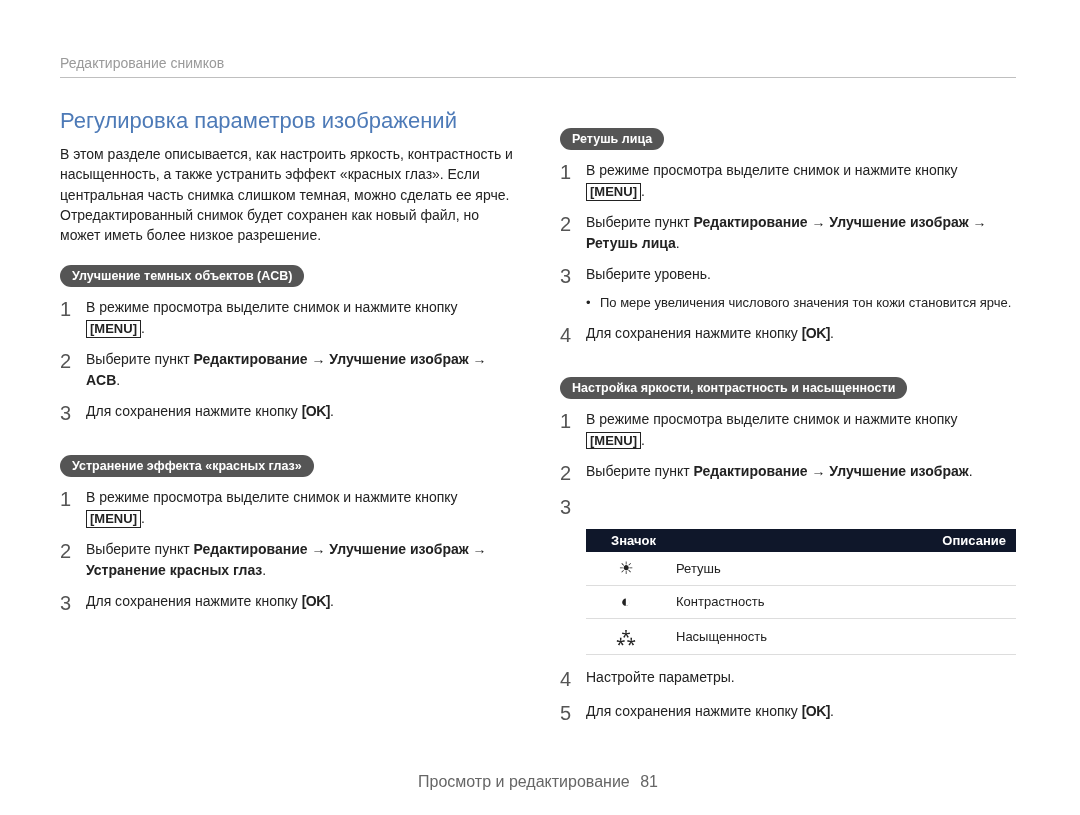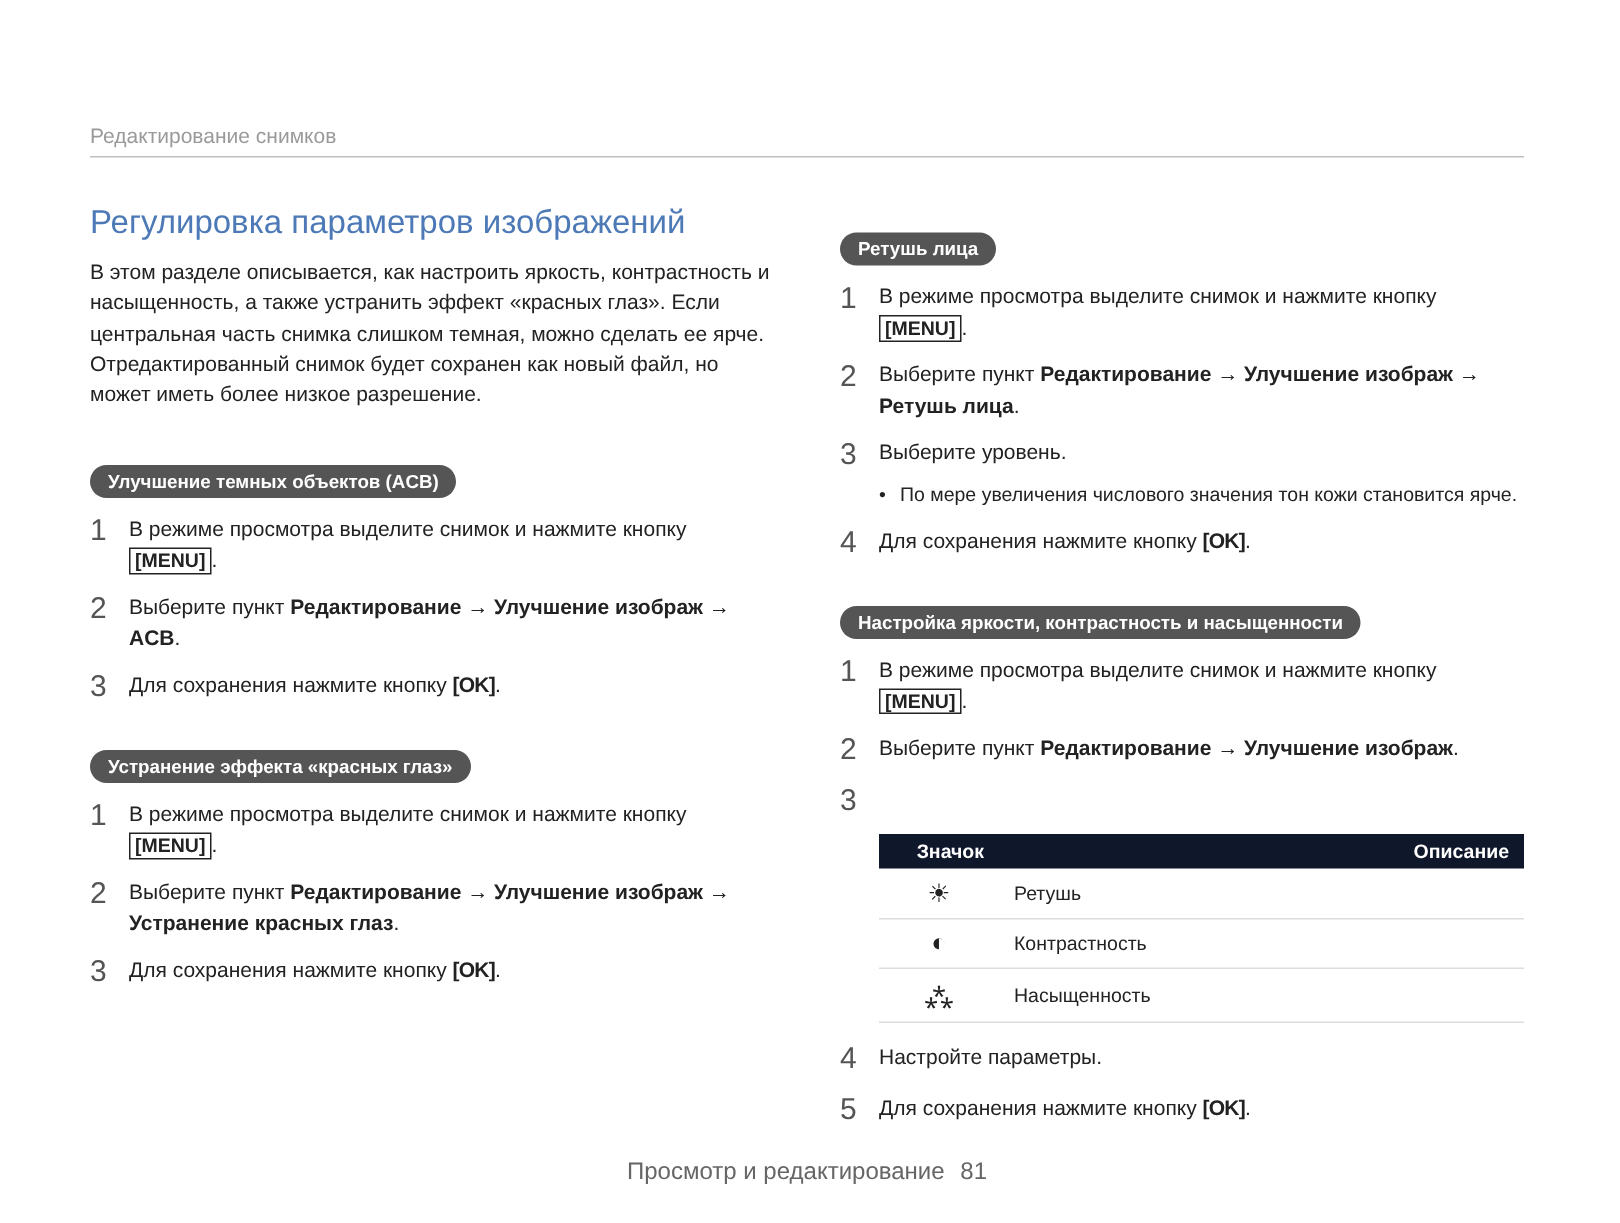--- a/index.html
+++ b/index.html
@@ -6,21 +6,21 @@
     margin: 0;
     padding: 0;
     background: #fff;
     font-family: Arial, Helvetica, sans-serif;
     color: #222;
   }
   .page {
     width: 1076px;
     height: 815px;
     box-sizing: border-box;
-    padding: 82px 60px 0 60px;
+    padding: 55px 60px 0 60px;
     position: relative;
   }
   .page-header {
     color: #9a9a9a;
     font-size: 14px;
     border-bottom: 1px solid #bfbfbf;
     padding-bottom: 6px;
     margin-bottom: 30px;
   }
   .columns {
@@ -33,21 +33,20 @@
   }
   h1.section-title {
     color: #4d7ab7;
     font-weight: 400;
     font-size: 22px;
     margin: 0 0 10px 0;
   }
   .intro {
     font-size: 14px;
     line-height: 1.45;
-    margin-bottom: 18px;
   }
   .pill {
     display: inline-block;
     background: #555;
     color: #fff;
     font-size: 12.5px;
     font-weight: 700;
     padding: 4px 12px;
     border-radius: 12px;
     margin: 20px 0 10px 0;

